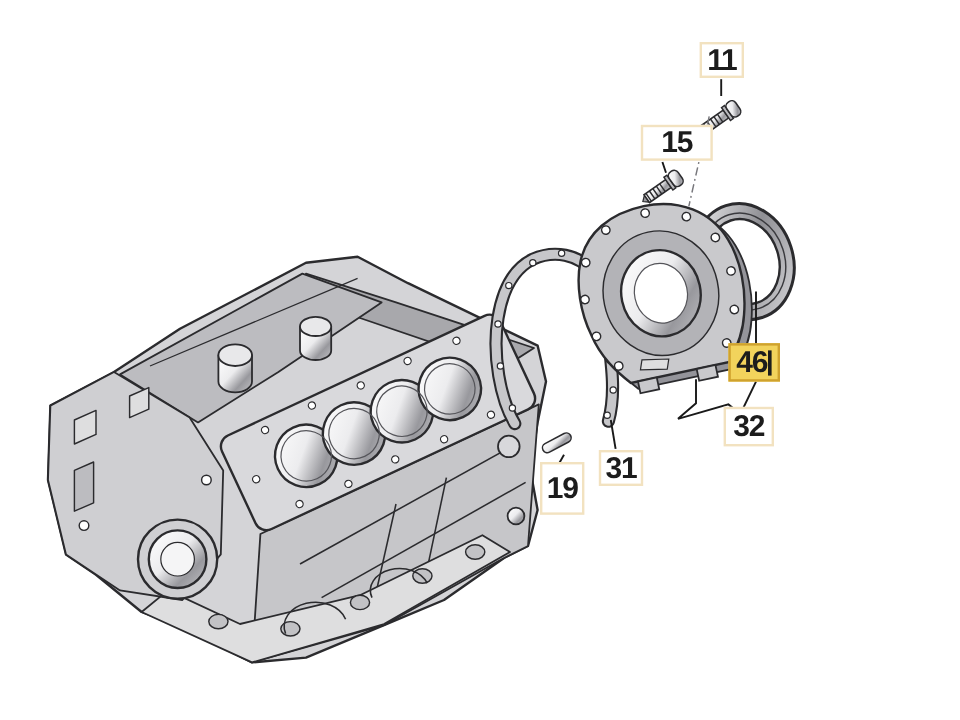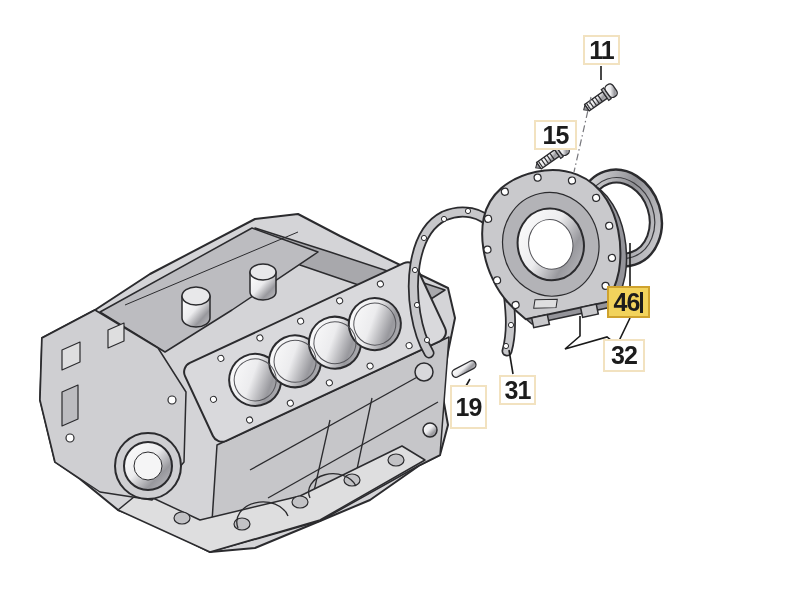--- a/index.html
+++ b/index.html
@@ -4,21 +4,21 @@
 <style>
   html,body{margin:0;padding:0;background:#ffffff;}
   #stage{position:relative;width:800px;height:600px;background:#ffffff;overflow:hidden;
          font-family:"Liberation Sans",sans-serif;}
   #art{position:absolute;left:0;top:0;}
   .callout{position:absolute;box-sizing:border-box;display:flex;align-items:center;justify-content:center;
            background:#ffffff;border:2px solid #f2e2c0;color:#1c1c1c;
            font-weight:bold;font-size:25px;letter-spacing:-1px;line-height:1;cursor:pointer;}
   .callout.hl{background:#f2d35c;border:2px solid #cfa22e;}
   #c11{left:583px;top:35px;width:37px;height:30px;}
-  #c15{left:534px;top:120px;width:43px;height:30px;}
+  #c15{left:534px;top:104px;width:60px;height:30px;}
   #c19{left:450px;top:385px;width:37px;height:44px;}
   #c31{left:499px;top:375px;width:37px;height:30px;}
   #c32{left:603px;top:339px;width:42px;height:33px;}
   #c33{left:607px;top:286px;width:43px;height:32px;}
   .caret{display:inline-block;width:3px;height:21px;background:#1c1c1c;margin-left:1px;}
 </style>
 </head>
 <body>
 
 <div id="stage">

